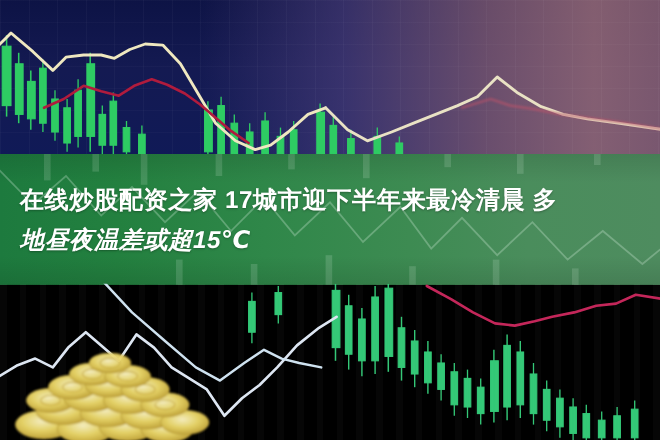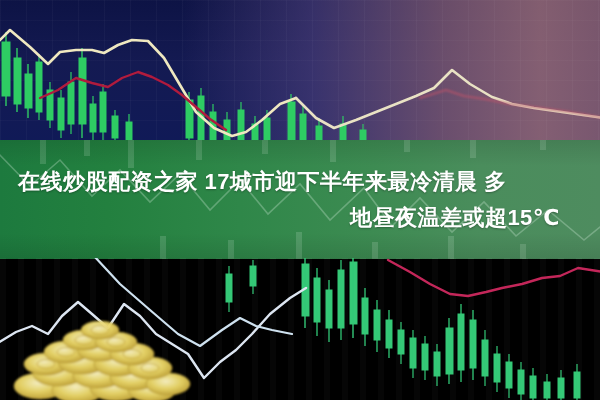--- a/index.html
+++ b/index.html
@@ -70,21 +70,21 @@
   }
   .tl{
     color:#ffffff;
     font-size:22px;
     font-weight:bold;
     line-height:36px;
     letter-spacing:0.5px;
     white-space:nowrap;
     text-shadow:0 1px 2px rgba(0,0,0,0.30);
   }
-  .tl2{ text-align:right; padding-right:26px;}
+  .tl2{ text-align:left; padding-right:26px;font-style:italic;}
 
   
   #bottom-panel{
     position:absolute;left:0;top:258px;width:600px;height:142px;
     background:
       linear-gradient(90deg,
         rgba(12,46,110,0)   0%,
         rgba(16,48,112,0)   28%,
         rgba(74,56,126,0.58) 50%,
         rgba(104,66,132,0.72) 66%,

